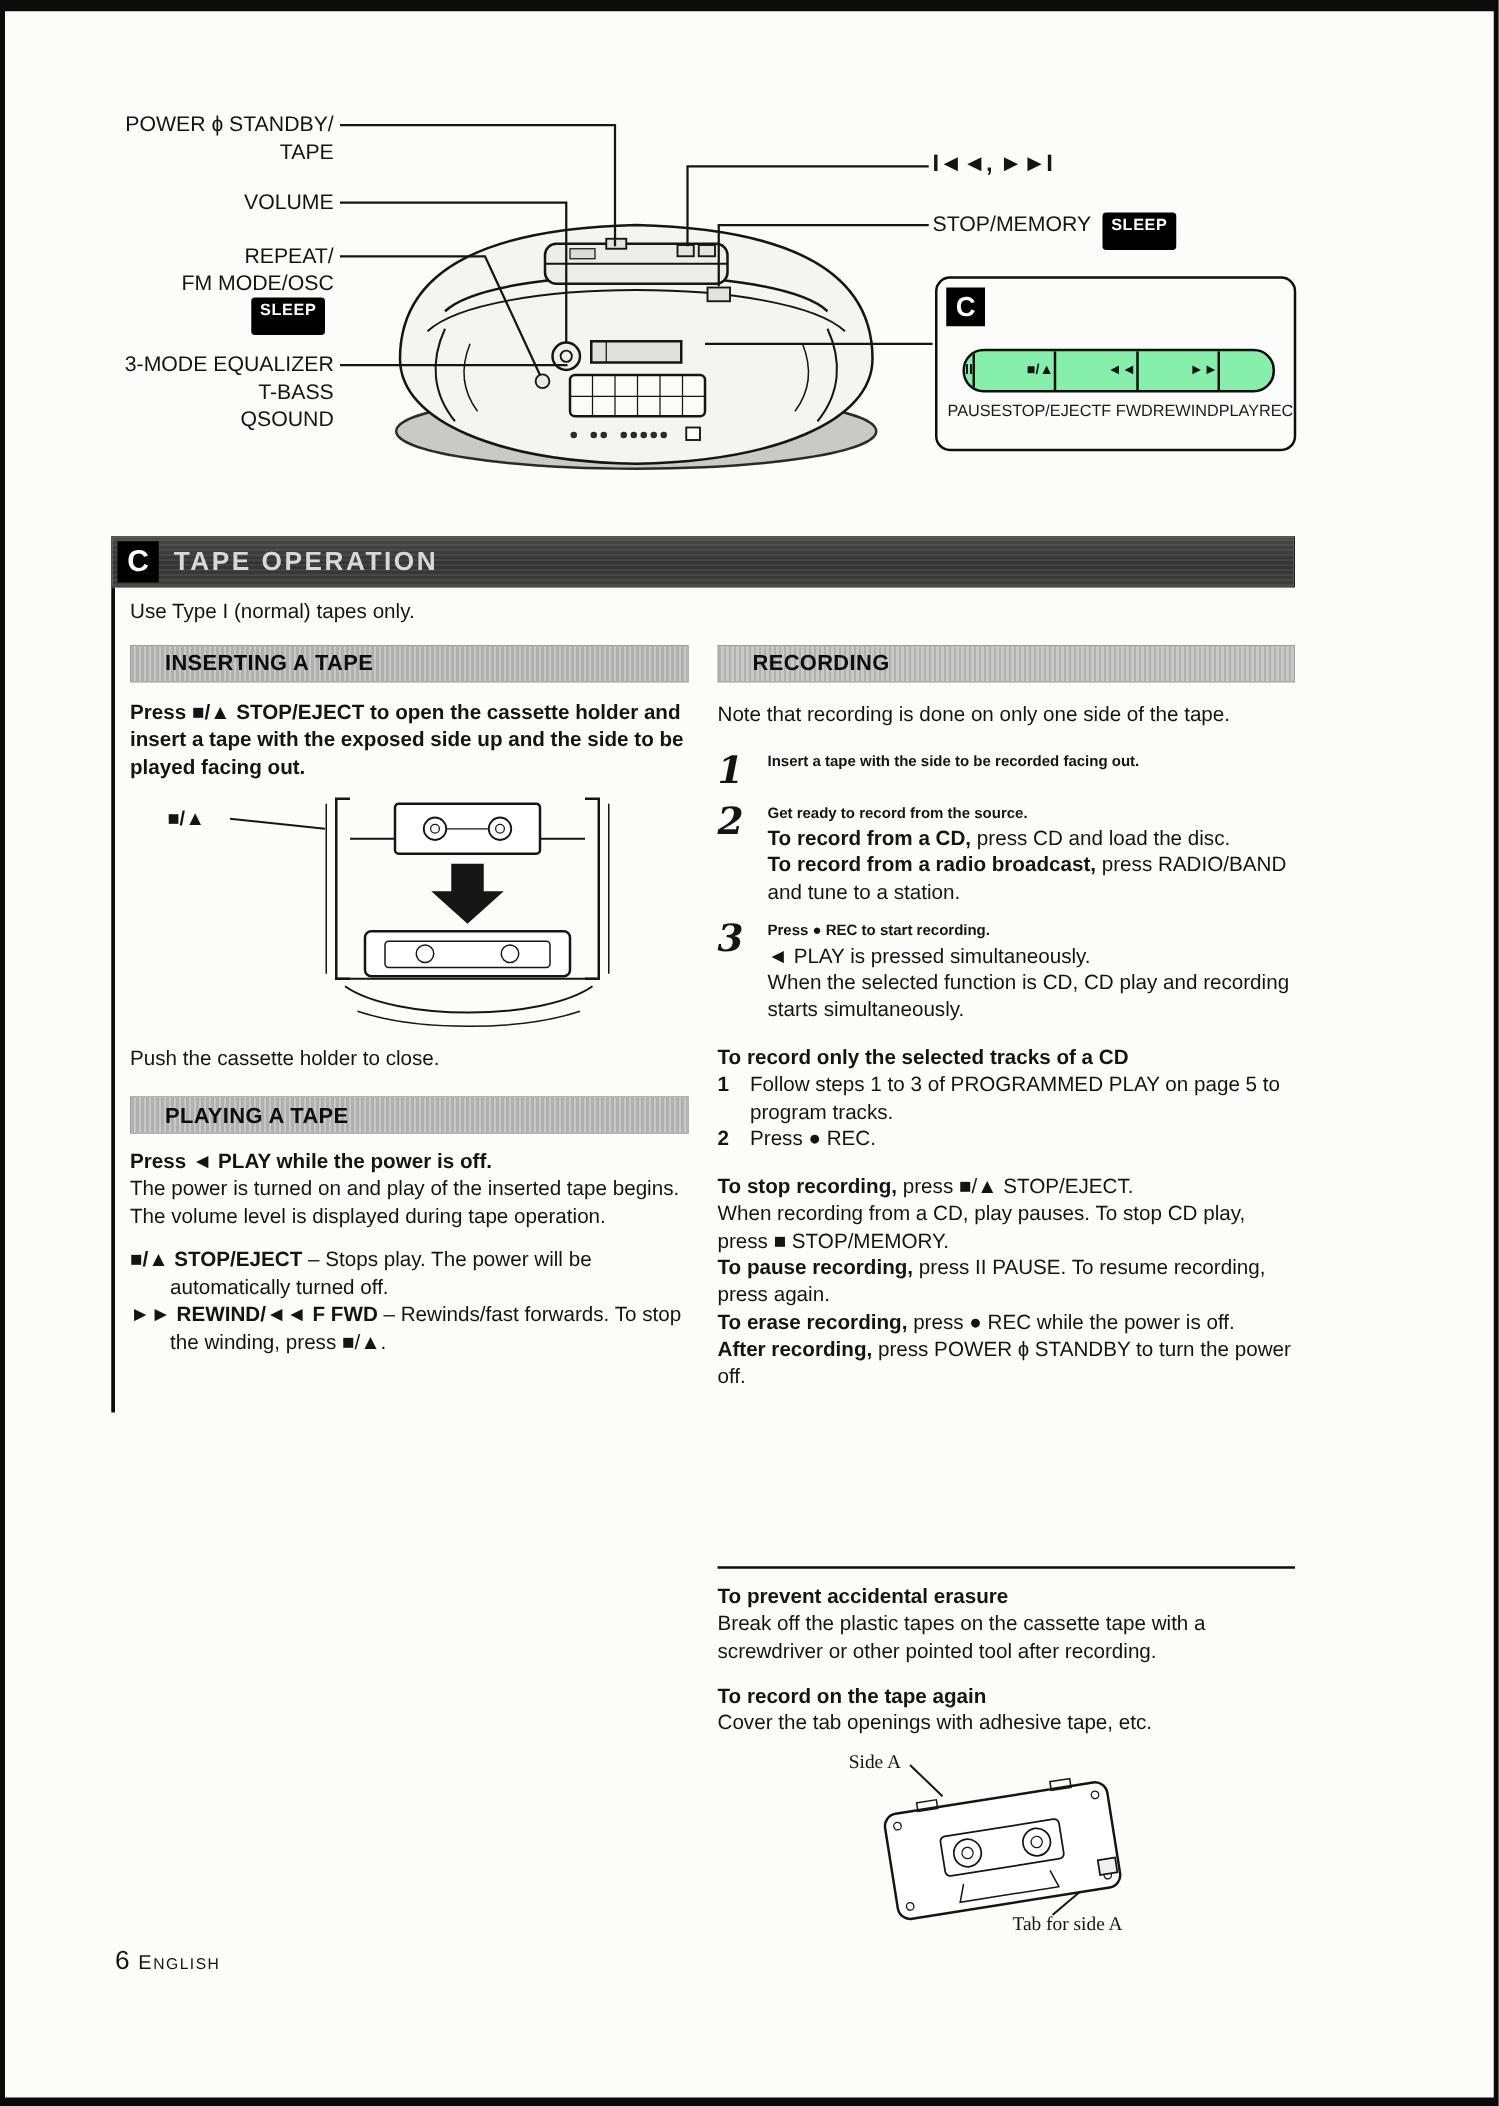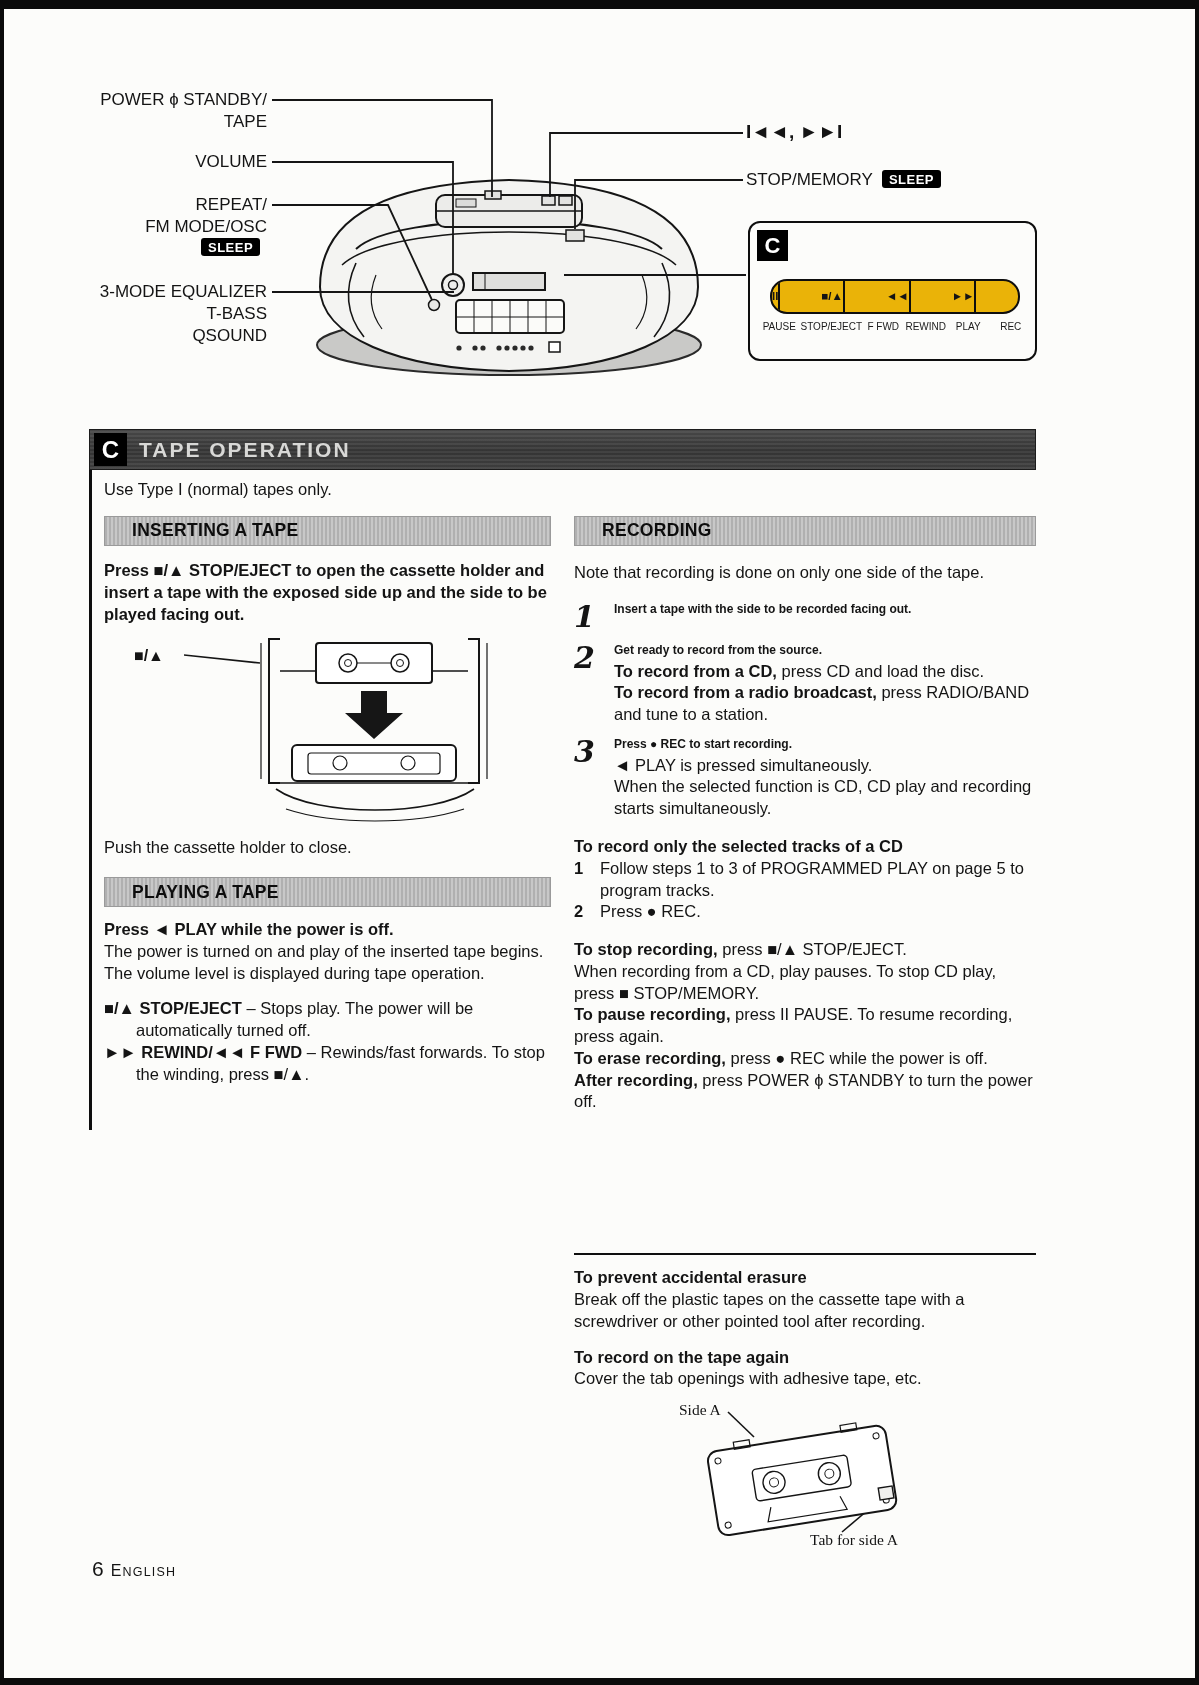--- a/index.html
+++ b/index.html
@@ -18,49 +18,49 @@
   .lbl { position:absolute; font-size:17px; line-height:22px; }
   .lbl-right { text-align:right; left:40px; width:223px; }
   .lbl-power { top:40px; }
   .lbl-volume { top:102px; }
   .lbl-repeat { top:145px; }
   .lbl-eq { top:232px; }
   .lbl-skip { left:742px; top:72px; font-weight:700; font-size:19px; }
   .lbl-stopmem { left:742px; top:120px; }
   .badge {
     display:inline-block; background:#000; color:#fff; font-weight:700;
-    font-size:13px; line-height:17px; padding:1px 7px 0; border-radius:3px;
+    font-size:13px; line-height:17px; padding:1px 7px 12px; border-radius:3px;
     letter-spacing:0.5px;
   }
   .badge-repeat { position:absolute; left:197px; top:189px; }
   .badge-inline { margin-left:9px; vertical-align:1px; }
 
   .inset {
     position:absolute; left:744px; top:172px; width:289px; height:140px;
     border:2px solid #0e0e0e; border-radius:12px; background:#fcfcfa;
   }
   .inset-tag {
     position:absolute; left:7px; top:7px; width:31px; height:31px; background:#000;
     color:#fff; font-weight:700; font-size:22px; display:flex; align-items:center;
     justify-content:center;
   }
   .inset-bar {
     position:absolute; left:20px; top:56px; width:250px; height:35px;
     border:2.5px solid #0e0e0e; border-radius:17px; display:flex; overflow:hidden;
-    background:#eab308;
+    background:#86efac;
     gap:41px;
   }
   .inset-btn {
     flex:1; display:flex; align-items:center; justify-content:center;
     font-size:11.5px; font-weight:700; border-right:2px solid #0e0e0e; white-space:nowrap;
   }
   .inset-btn:last-child { border-right:none; }
   .inset-labels { position:absolute; left:8px; top:97px; width:274px; display:flex; }
   .inset-label {
-    flex:1; text-align:center; font-size:10px; white-space:nowrap; color:#1a1a1a;
+    flex:1; text-align:center; font-size:13px; white-space:nowrap; color:#1a1a1a;
   }
 
   
   .banner {
     position:absolute; left:85px; top:420px; width:947px; height:41px;
     display:flex; align-items:center;
     background:
       repeating-linear-gradient(0deg, rgba(255,255,255,0.07) 0 2px, rgba(0,0,0,0) 2px 4px),
       linear-gradient(180deg,#474747,#343434 55%,#3e3e3e);
     border:1px solid #1c1c1c;

